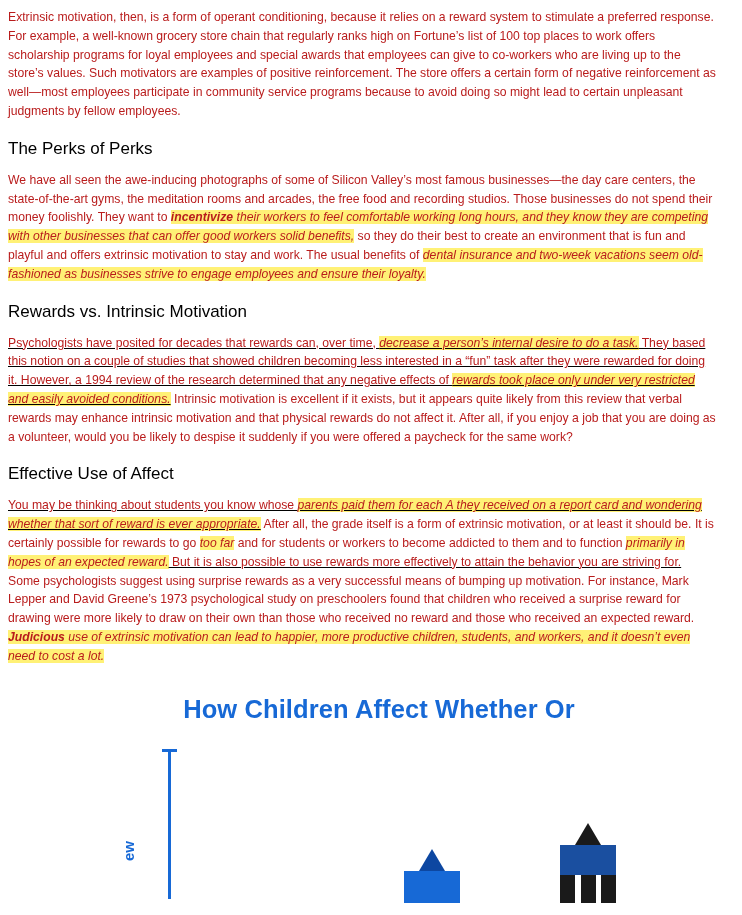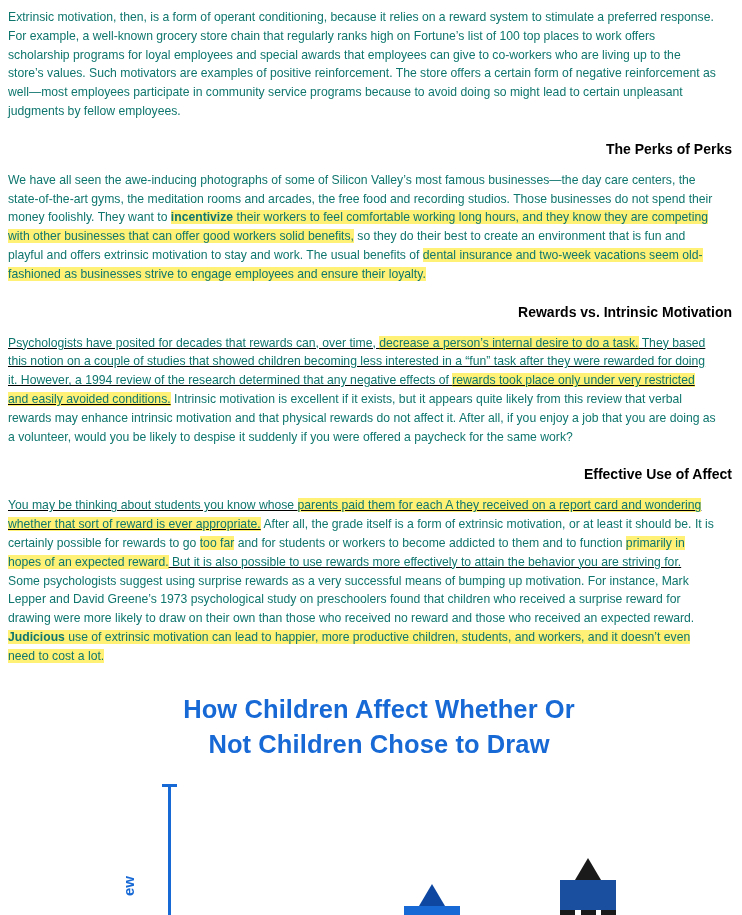--- a/index.html
+++ b/index.html
@@ -17,37 +17,37 @@
   .page {
     padding: 8px 10px 0 8px;
     box-sizing: border-box;
     width: 742px;
   }
   p.body-text {
     font-size: 12.2px;
     line-height: 18.8px;
     margin: 0 16px 0 0;
     text-align: left;
-    color: #0f766e;
+    color: #b91c1c;
   }
   .para-block {
     margin-bottom: 20px;
   }
   h3.heading {
-    font-size: 14px;
-    font-weight: bold;
+    font-size: 17px;
+    font-weight: normal;
     margin: 0 0 14px 0;
     line-height: 16px;
-    text-align: right;
   }
 
   
   .hl {
     background: #ffee58;
     background: #fff176;
+    font-style: italic;
   }
   .u {
     text-decoration: underline;
     text-decoration-color: #000;
   }
   .b { font-weight: bold; }
 
   
   .chart-wrap {
     margin-top: 26px;
@@ -158,21 +158,20 @@
 
   <h3 class="heading">Effective Use of Affect</h3>
 
   <div class="para-block">
     <p class="body-text"><span class="u">You may be thinking about students you know whose </span><span class="u hl">parents paid them for each A they received on a report card and wondering whether that sort of reward is ever appropriate.</span><span> After all, the grade itself is a form of extrinsic motivation, or at least it should be. It is certainly possible for rewards to go </span><span class="hl">too far</span><span> and for students or workers to become addicted to them and to function </span><span class="hl">primarily in hopes of an expected reward.</span><span class="u"> But it is also possible to use rewards more effectively to attain the behavior you are striving for. </span><span>Some psychologists suggest using surprise rewards as a very successful means of bumping up motivation. For instance, Mark Lepper and David Greene’s 1973 psychological study on preschoolers found that children who received a surprise reward for drawing were more likely to draw on their own than those who received no reward and those who received an expected reward. </span><span class="hl b">Judicious</span><span class="hl"> use of extrinsic motivation can lead to happier, more productive children, students, and workers, and it doesn’t even need to cost a lot.</span></p>
   </div>
 
   <div class="chart-wrap">
     <div class="chart-title">
       <span>How Children Affect Whether Or</span>
-      <span class="line2">Not Children Chose to Draw</span>
     </div>
 
     <div class="plot">
       <div class="y-axis-cap"></div>
       <div class="y-axis-line"></div>
       <div class="y-label">ew</div>
 
       <div class="bar blue-tri" style="left:396px; width:56px;">
         <div class="tri"></div>
         <div class="body" style="height:32px;"></div>

